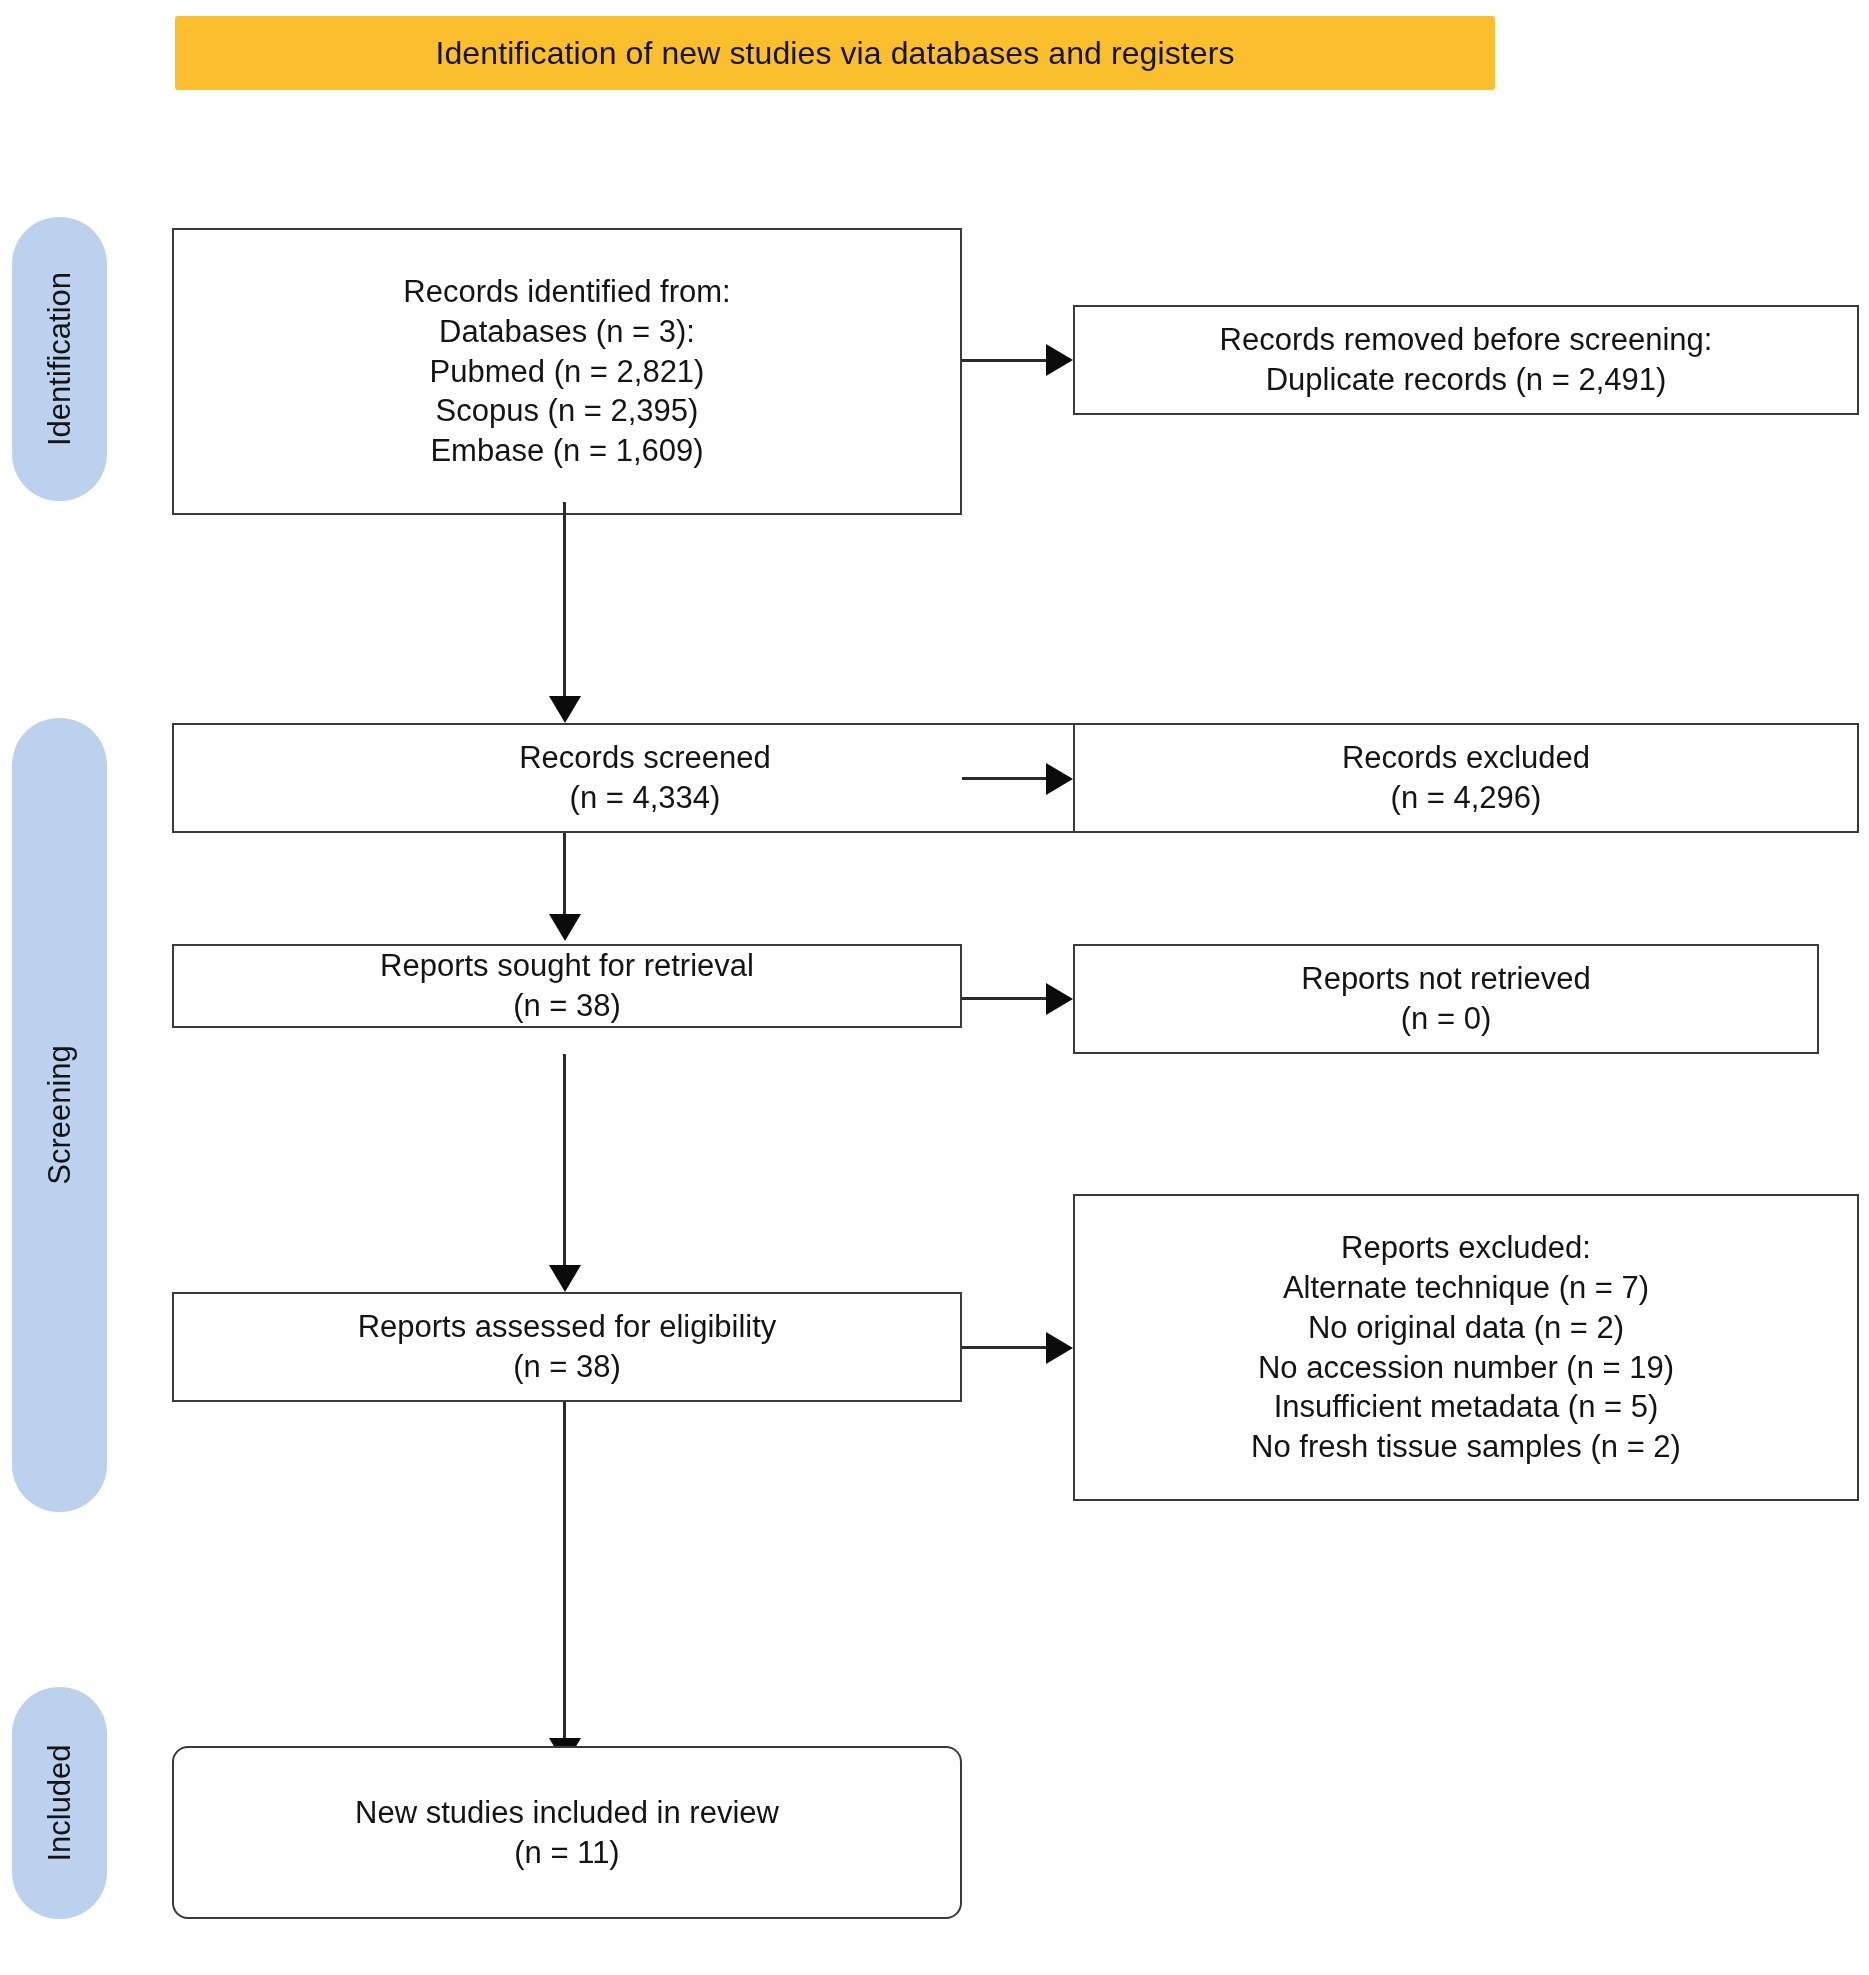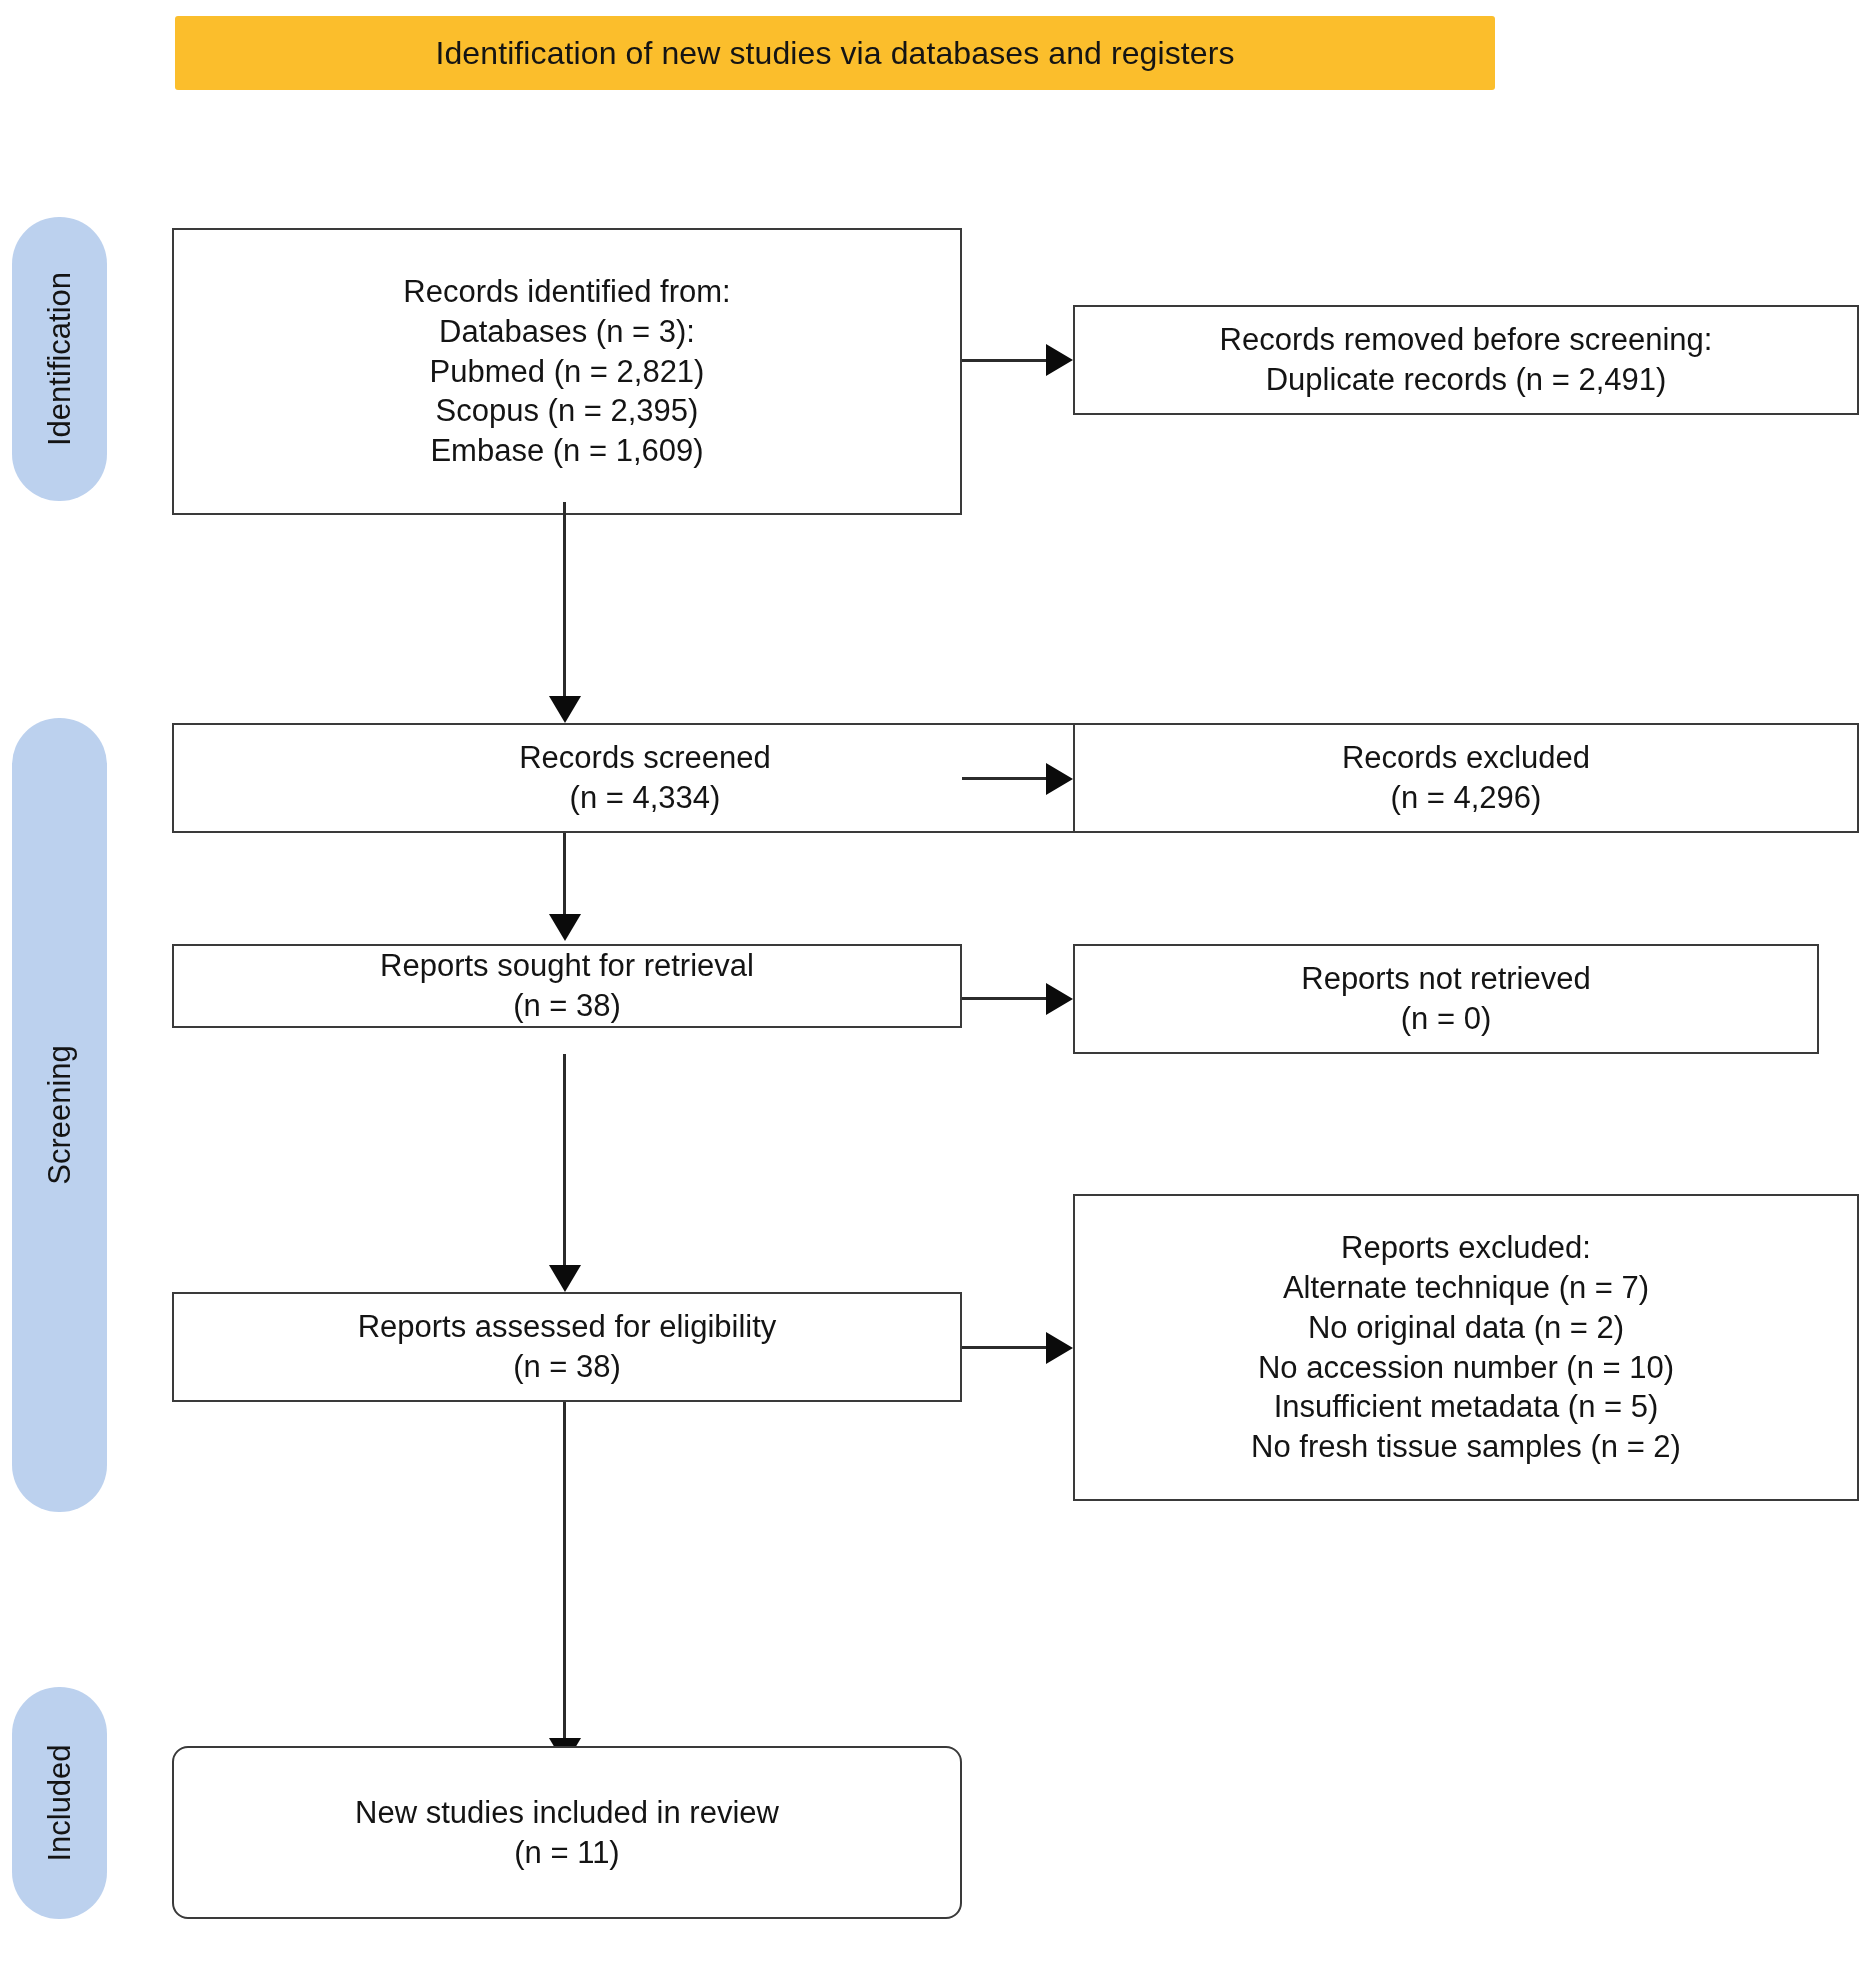--- a/index.html
+++ b/index.html
@@ -180,21 +180,21 @@
 
   <div class="box" style="left:172px; top:1292px; width:790px; height:110px;">
     <div class="line">Reports assessed for eligibility</div>
     <div class="line">(n = 38)</div>
   </div>
 
   <div class="box" style="left:1073px; top:1194px; width:786px; height:307px;">
     <div class="line">Reports excluded:</div>
     <div class="line">Alternate technique (n = 7)</div>
     <div class="line">No original data (n = 2)</div>
-    <div class="line">No accession number (n = 10)</div>
+    <div class="line">No accession number (n = 19)</div>
     <div class="line">Insufficient metadata (n = 5)</div>
     <div class="line">No fresh tissue samples (n = 2)</div>
   </div>
 
   <div class="conn-h" style="left:962px; top:1346px; width:84px;"></div>
   <div class="arrow-right" style="left:1046px; top:1332px;"></div>
 
   <div class="conn-v" style="left:563px; top:1402px; height:337px;"></div>
   <div class="arrow-down" style="left:549px; top:1738px;"></div>
 

